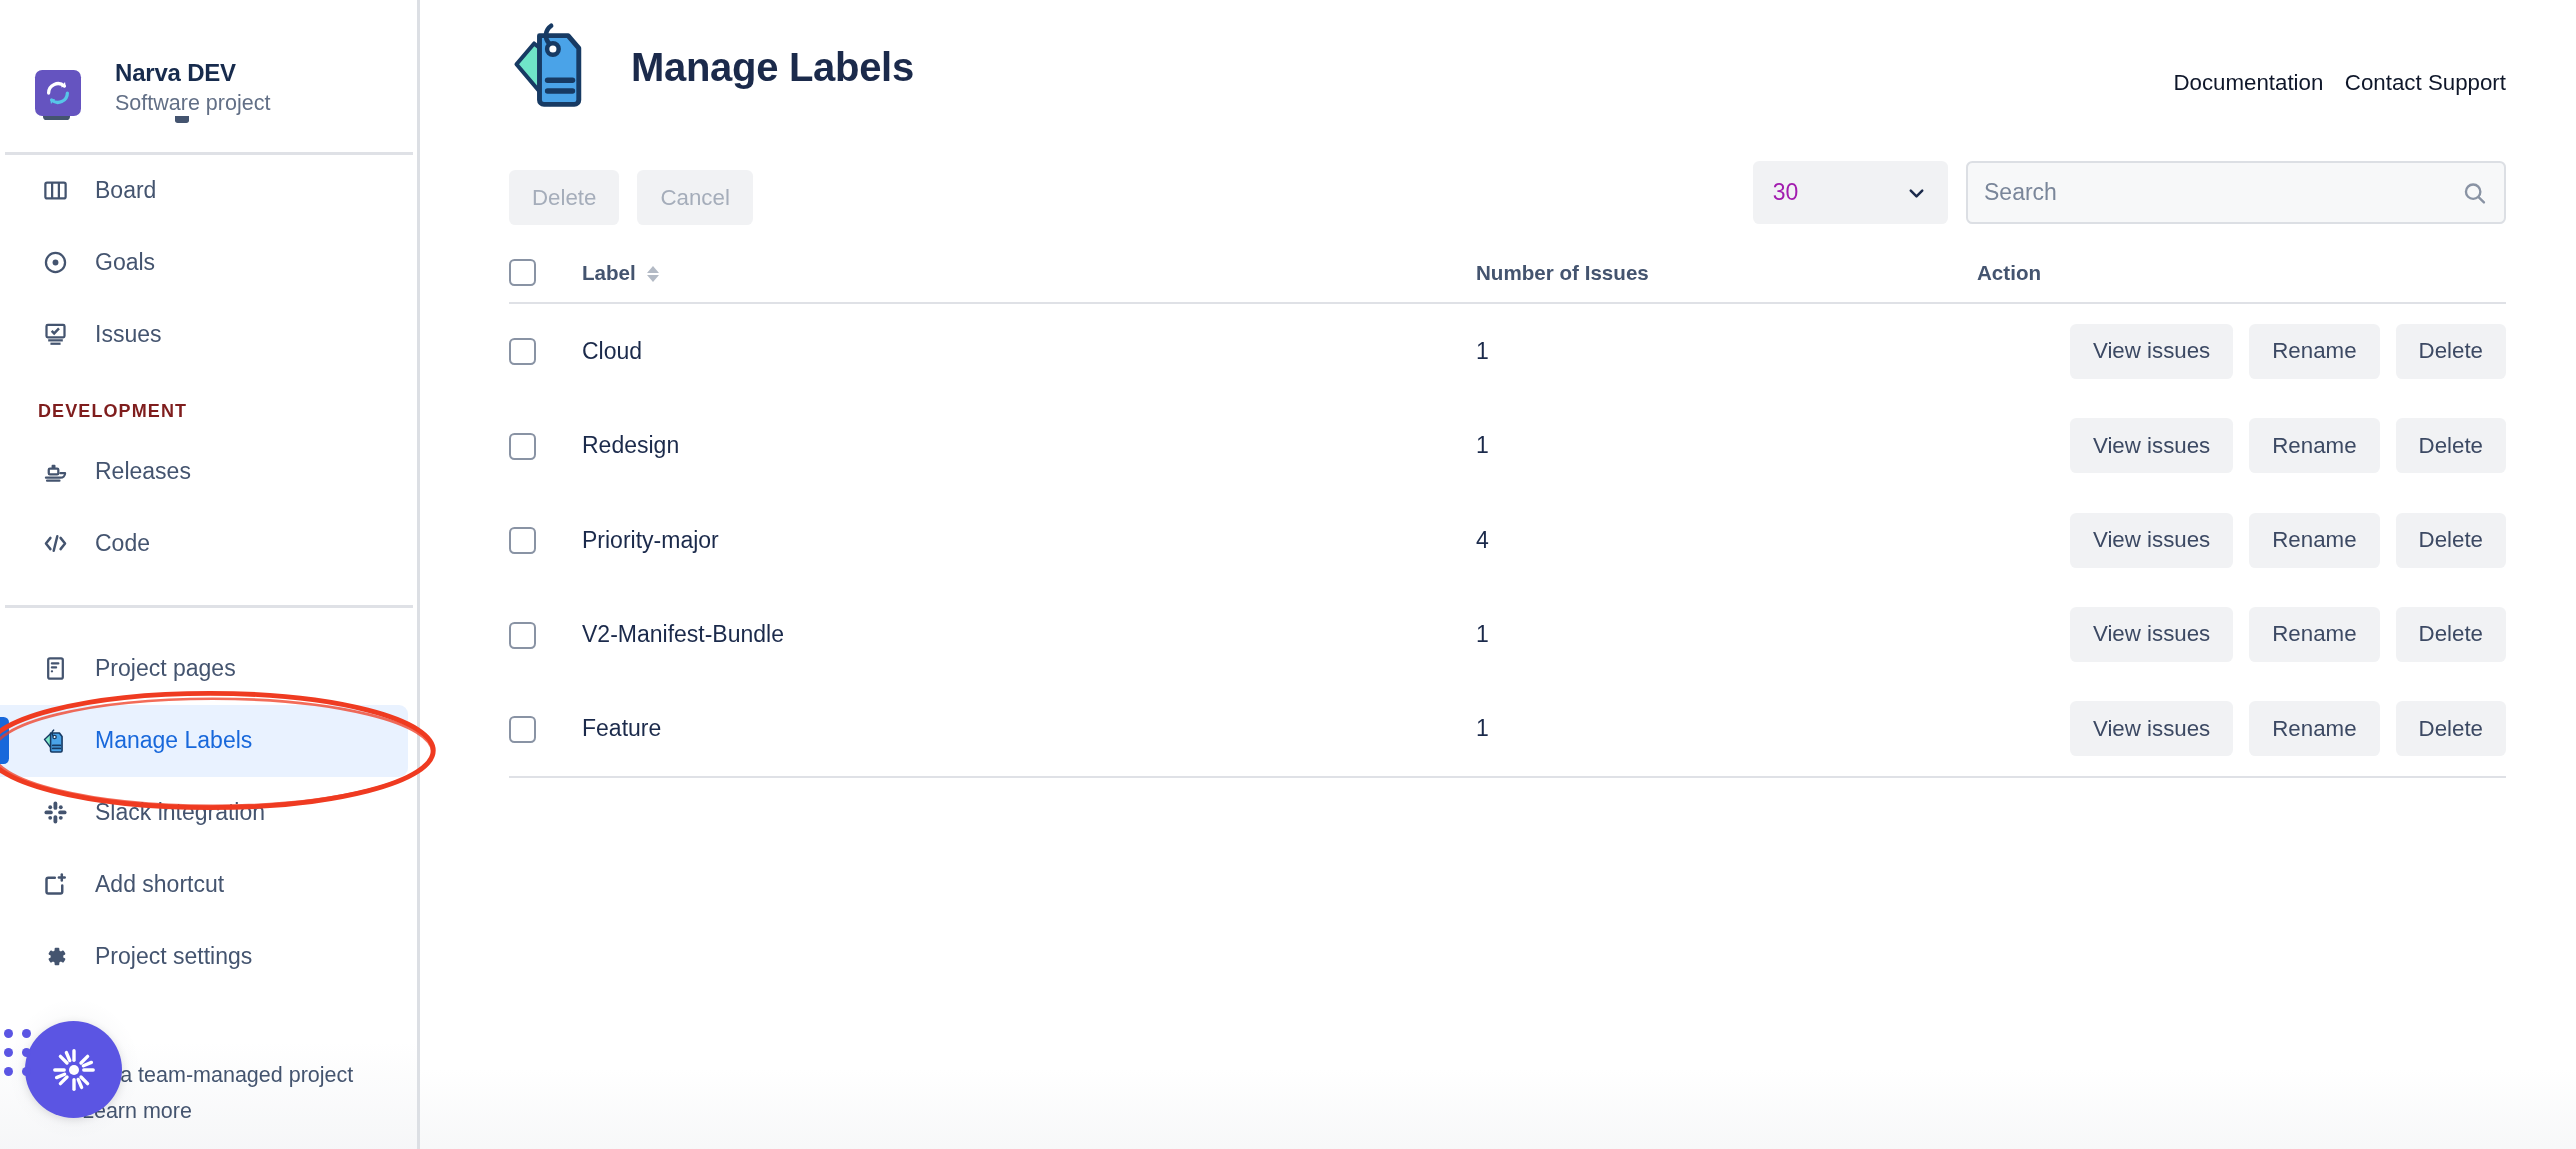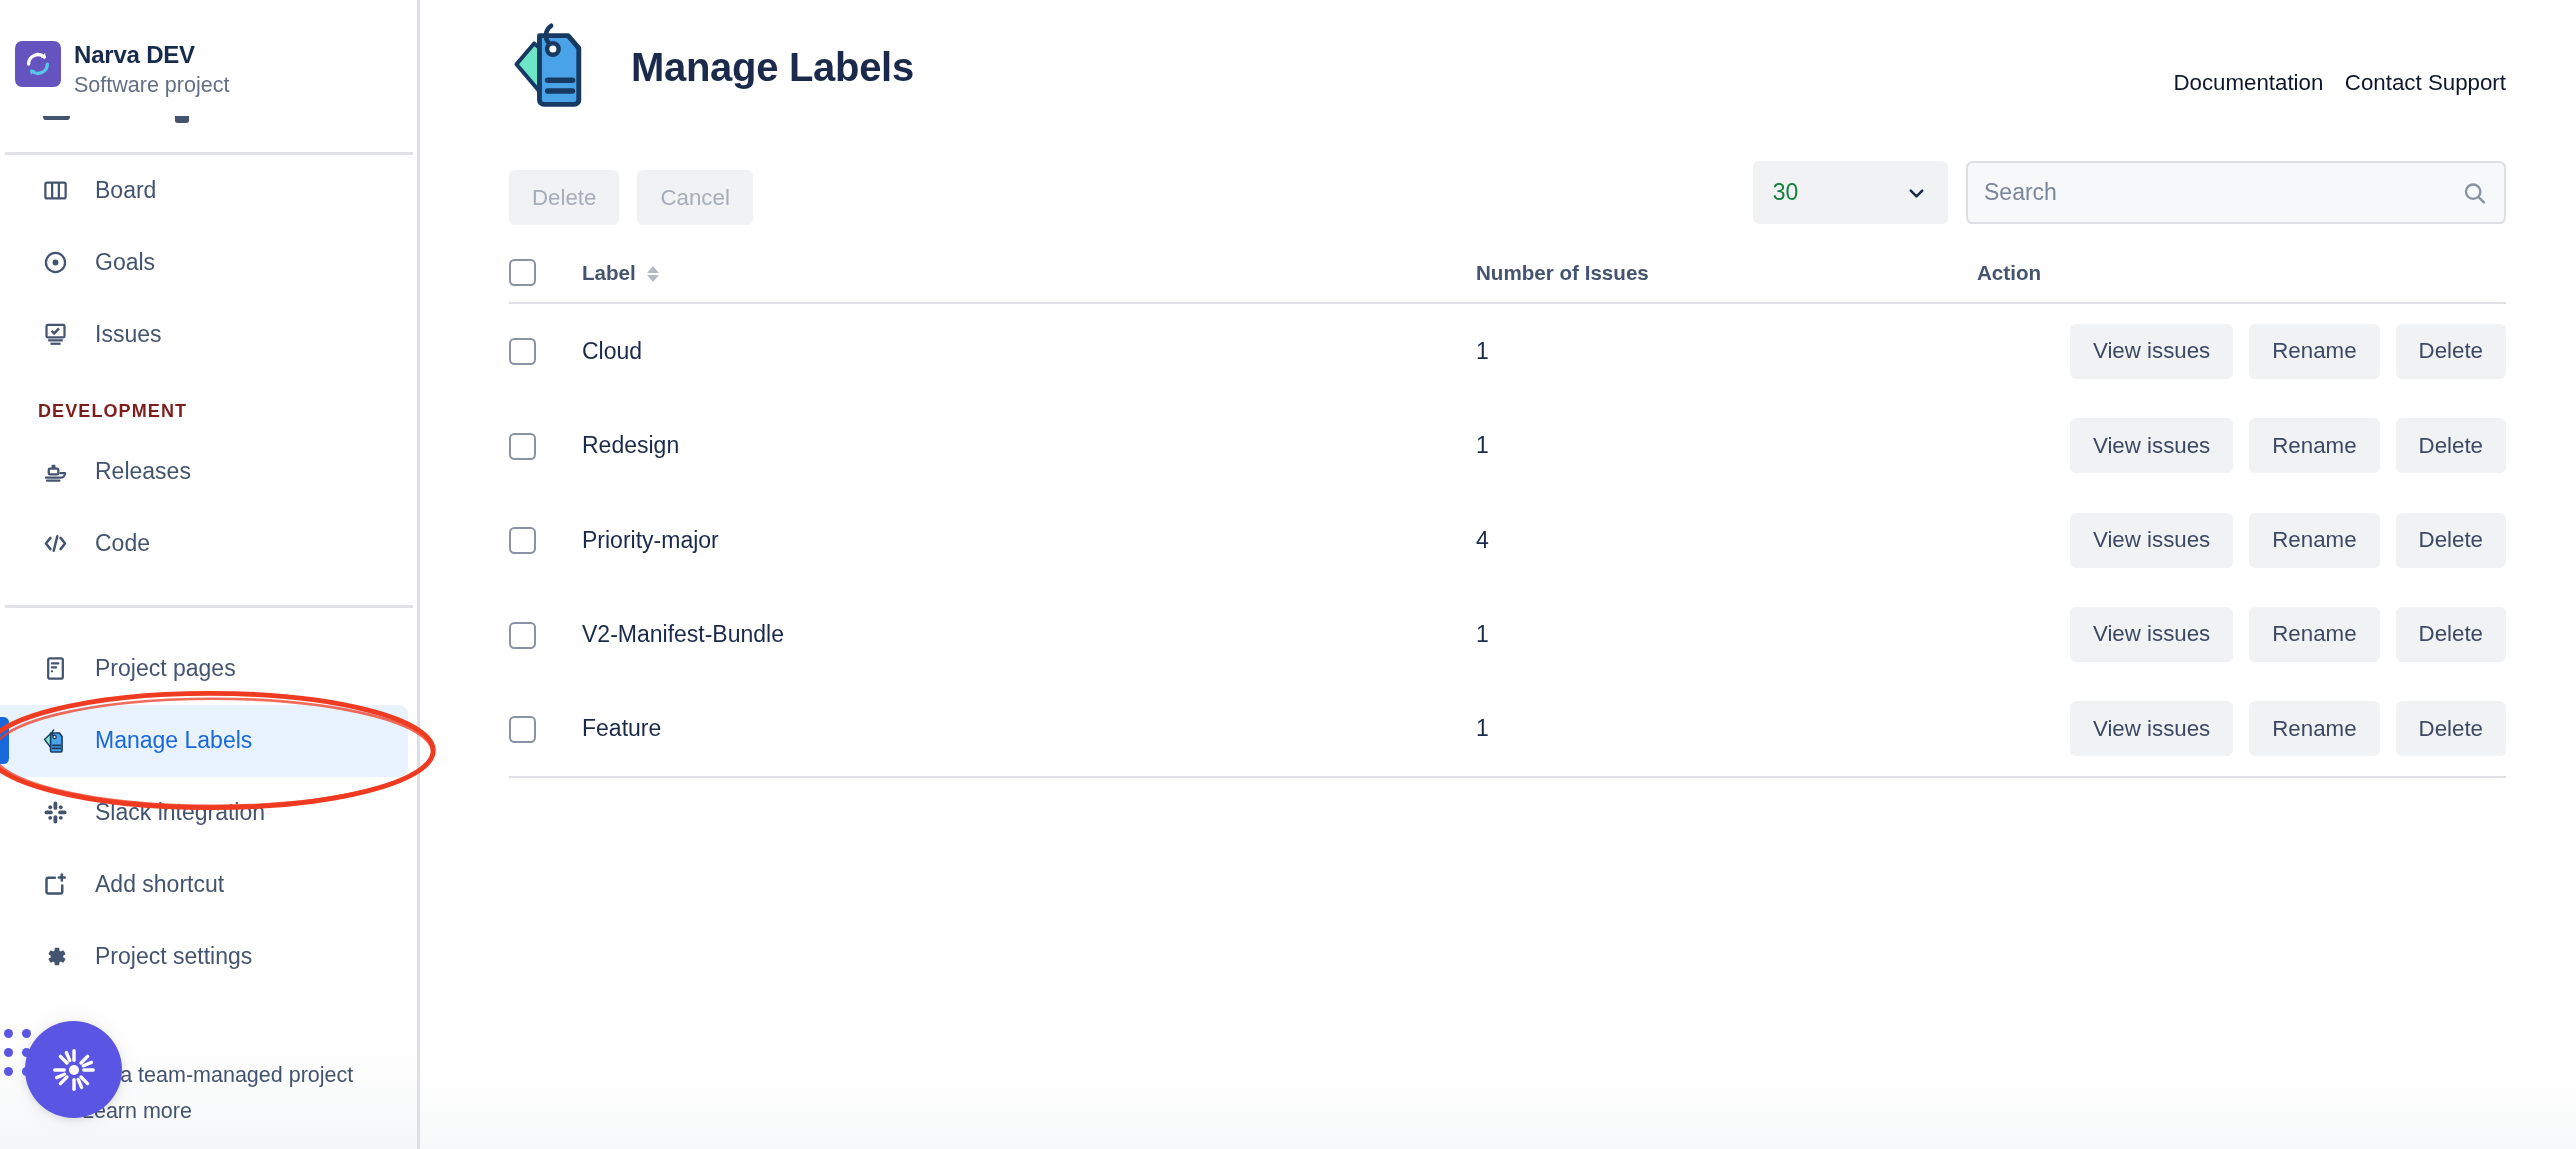--- a/index.html
+++ b/index.html
@@ -32,23 +32,23 @@
   }
   .sidebar-divider-right {
     position: absolute;
     top: 0; right: 0;
     width: 2.7px; height: 1149px;
     background: #dcdfe4;
   }
 
   .project-header {
     display: flex;
-    align-items: flex-start;
-    gap: 13px;
-    padding: 41px 0 0 15px;
+    align-items: flex-end;
+    gap: 34px;
+    padding: 41px 0 0 35px;
     height: 116px;
   }
   .project-avatar {
     width: 46px; height: 46px;
     border-radius: 7.2px;
     background: #6554c0;
     flex: 0 0 46px;
     position: relative;
     display: flex; align-items: center; justify-content: center;
   }
@@ -272,21 +272,21 @@
   .page-size {
     position: relative;
     width: 195px; height: 63px;
     background: #f1f2f4;
     border: none;
     border-radius: 6.3px;
     display: flex; align-items: center;
     padding: 0 19.7px;
     cursor: pointer;
   }
-  .page-size .ps-val { font-size: 23px; color: #15803d; }
+  .page-size .ps-val { font-size: 23px; color: #a21caf; }
   .page-size .ps-chev {
     position: absolute; right: 19.7px; top: 50%;
     transform: translateY(-50%);
     color: #1b2a4b;
     display: flex;
   }
   .searchbox {
     position: relative;
     width: 540px; height: 63px;
     background: #f7f8f9;

